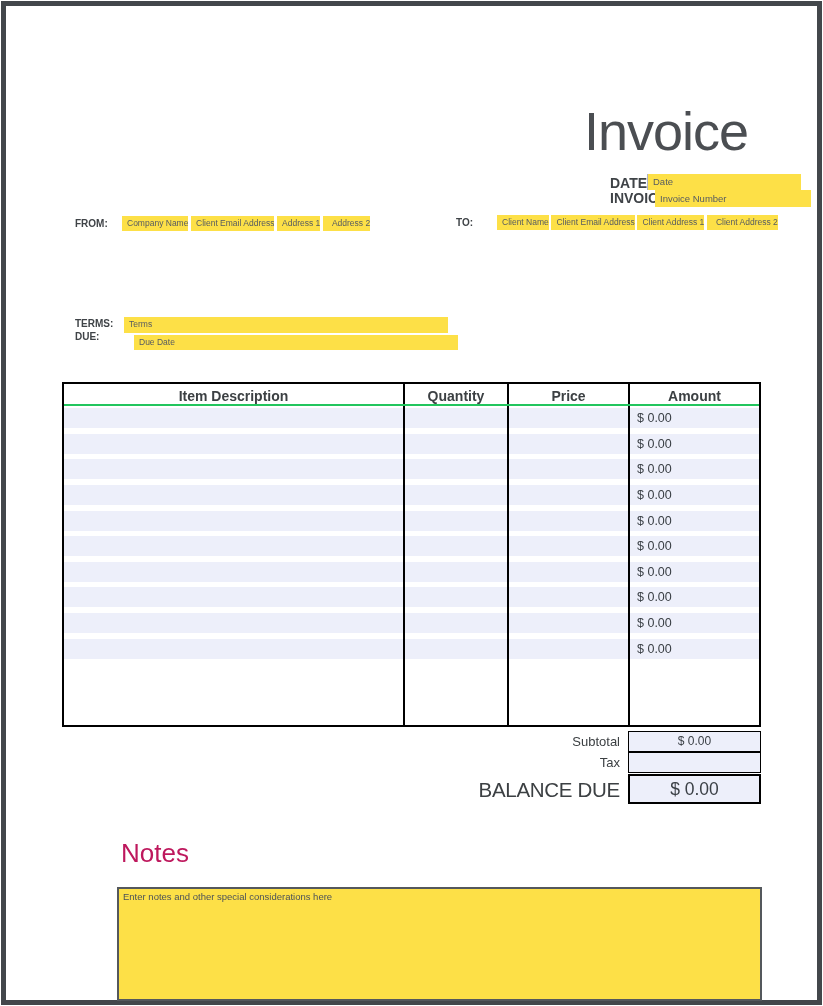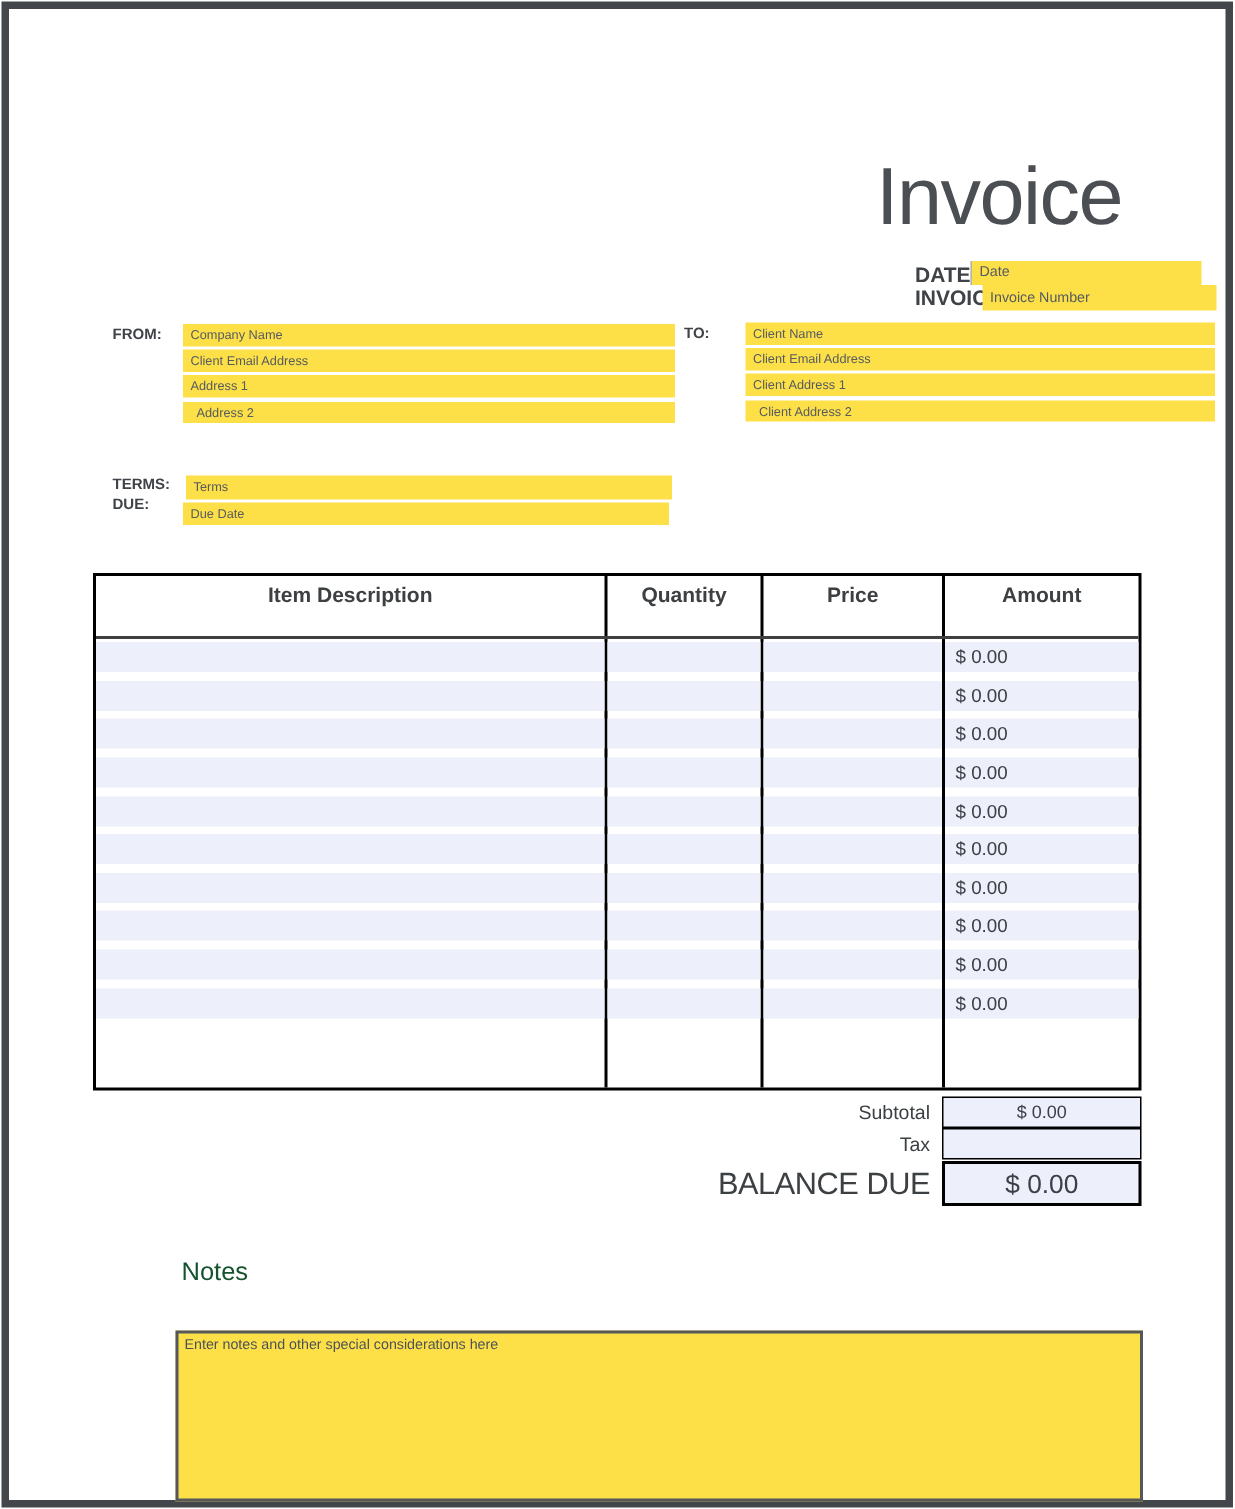--- a/index.html
+++ b/index.html
@@ -16,31 +16,31 @@
   .field { background:#fde047; color:#565b61; overflow:hidden; white-space:nowrap; }
   .date-field { position:absolute; left:647px; top:174px; width:154px; height:16px; font-size:9.5px; line-height:16px; padding-left:5px; border-left:1px solid #aeb2c6; }
   .invoice-field { position:absolute; left:655px; top:190px; width:156px; height:17px; font-size:9.5px; line-height:17px; padding-left:5px; }
 
   
   .block-label { position:absolute; font-weight:bold; font-size:10px; color:#3f4347; }
   .from-label { left:75px; top:218px; }
   .to-label { left:456px; top:217px; }
   .terms-label { left:75px; top:318px; }
   .due-label { left:75px; top:331px; }
-  .fields-col { position:absolute; display:flex; flex-direction:column; gap:2.6px; }
+  .fields-col { position:absolute; display:flex; flex-direction:row; gap:2.6px; }
   .from-fields { left:122px; top:216px; width:328px; }
   .to-fields { left:497px; top:215px; width:313px; }
   .fields-col .field { height:14.6px; font-size:8.5px; line-height:14.6px; padding-left:5px; }
   .fields-col .field:nth-child(4) { padding-left:9px; }
   .terms-field { position:absolute; left:124px; top:317px; width:324px; height:15.5px; font-size:8.5px; line-height:15.5px; padding-left:5px; }
-  .due-field { position:absolute; left:122px; top:334.5px; width:324px; height:15.5px; font-size:8.5px; line-height:15.5px; padding-left:5px; }
+  .due-field { position:absolute; left:134px; top:334.5px; width:324px; height:15.5px; font-size:8.5px; line-height:15.5px; padding-left:5px; }
 
   
   .items-table { position:absolute; left:62px; top:382px; width:699px; height:345px; border:2px solid #000; display:flex; flex-direction:column; background:#fff; }
-  .thead { display:flex; height:42px; border-bottom:2px solid #404040; flex:none; }
+  .thead { display:flex; height:22px; border-bottom:2px solid #22c55e; flex:none; }
   .th { font-weight:bold; font-size:14px; line-height:24px; text-align:center; color:#3c4043; }
   .c1 { width:341px; border-right:2px solid #000; }
   .c2 { width:104px; border-right:2px solid #000; }
   .c3 { width:121px; border-right:2px solid #000; }
   .c4 { flex:1; }
   .tbody { flex:1; display:flex; }
   .bcol { display:flex; flex-direction:column; gap:5.6px; padding-top:2.3px; }
   .bar { height:20px; background:#edeffa; flex:none; }
   .amount-bar { font-size:12.5px; line-height:20px; padding-left:7px; color:#3b4046; }
 
@@ -48,21 +48,21 @@
   .tot-label { position:absolute; right:203px; font-weight:normal; color:#3c4043; text-align:right; }
   .subtotal-label { top:731px; font-size:13px; line-height:21px; }
   .tax-label { top:752px; font-size:13px; line-height:21px; }
   .balance-label { top:775px; font-size:20.5px; line-height:29px; letter-spacing:-0.3px; }
   .tot-cell { position:absolute; left:628px; width:133px; background:#edeffa; border:1.5px solid #000; text-align:center; color:#3b4046; }
   .subtotal-cell { top:730.5px; height:21.5px; font-size:12px; line-height:19px; }
   .tax-cell { top:752px; height:21px; }
   .balance-cell { top:774px; height:30px; border-width:2px; font-size:17.5px; line-height:26px; }
 
   
-  .notes-heading { position:absolute; left:121px; top:838px; font-size:17px; color:#14532d; }
+  .notes-heading { position:absolute; left:121px; top:838px; font-size:26px; color:#be185d; }
   .notes-box { position:absolute; left:117px; top:887px; width:645px; height:114px; background:#fde047; border:2px solid #54585c; font-size:9.5px; line-height:12px; color:#4c5258; padding:2px 4px; }
 </style>
 </head>
 <body>
 
 <div class="page">
   <div class="frame"></div>
 
   <div class="title">Invoice</div>
 

